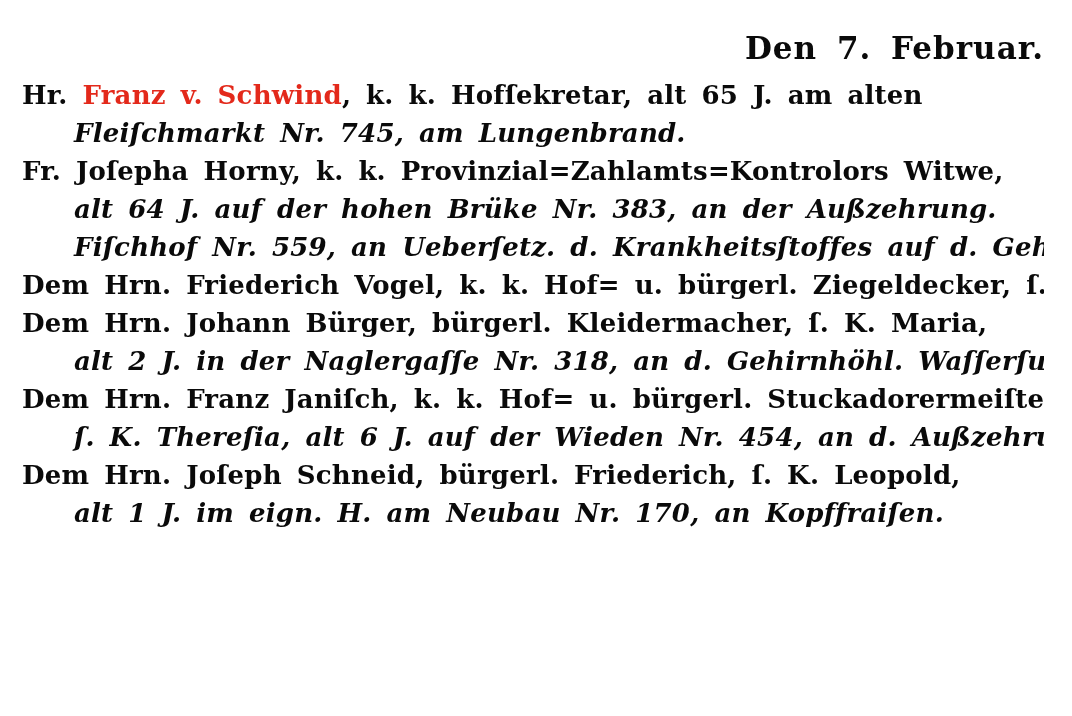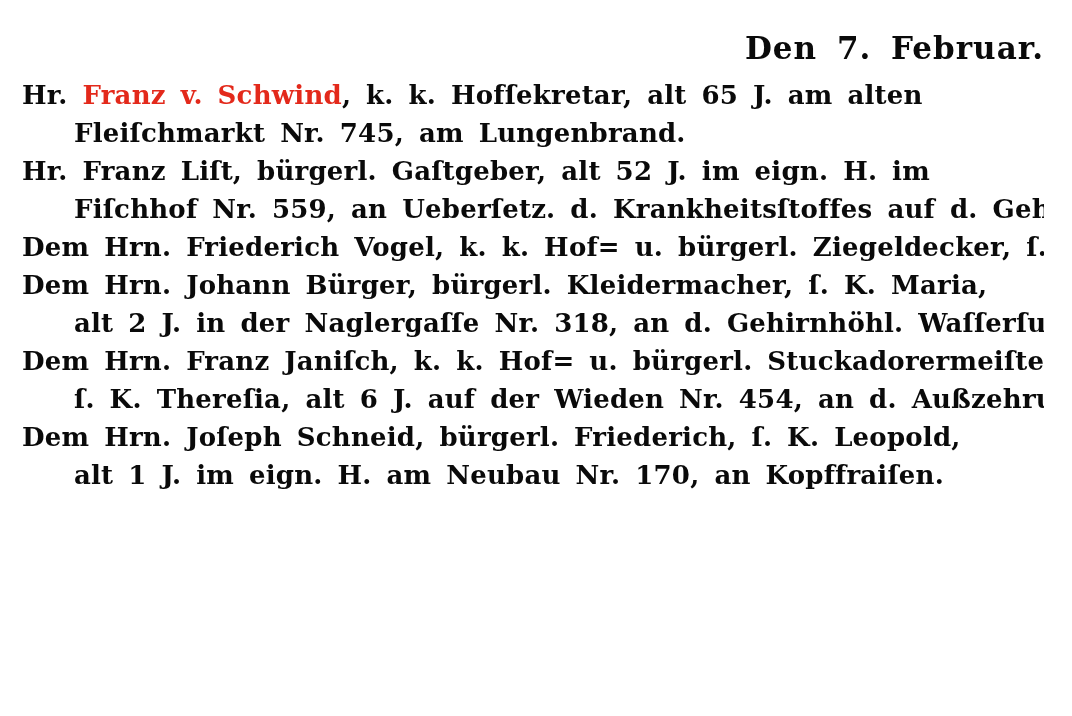--- a/index.html
+++ b/index.html
@@ -39,40 +39,44 @@
     letter-spacing: 0.2px;
     word-spacing: 0.22em;
     white-space: nowrap;
     overflow: hidden;
   }
   .line.first {
     padding-left: 0;
   }
   .line.cont {
     padding-left: 52px;
+    font-style: italic;
   }
   .highlight-name {
     color: #e3291b; 
   }
 </style>
 </head>
 <body>
 
 <div class="page">
 
   <div class="heading">Den 7. Februar.</div>
 
   <div class="entry">
     <div class="line first"><span>Hr. </span><span class="highlight-name">Franz v. Schwind</span><span>, k. k. Hofſekretar, alt 65 J. am alten</span></div>
     <div class="line cont">Fleiſchmarkt Nr. 745, am Lungenbrand.</div>
   </div>
 
+  <div class="entry">
+    <div class="line first">Fr. Joſepha Horny, k. k. Provinzial=Zahlamts=Kontrolors Witwe,</div>
+    <div class="line cont">alt 64 J. auf der hohen Brüke Nr. 383, an der Außzehrung.</div>
+  </div>
 
   <div class="entry">
-    <div class="line first">Hr. Franz Liſt, bürgerl. Gaſtgeber, alt 52 J. im eign. H. im</div>
     <div class="line cont">Fiſchhof Nr. 559, an Ueberſetz. d. Krankheitsſtoffes auf d. Gehirn.</div>
   </div>
 
   <div class="entry">
     <div class="line first">Dem Hrn. Friederich Vogel, k. k. Hof= u. bürgerl. Ziegeldecker, ſ. Fr.</div>
   </div>
 
   <div class="entry">
     <div class="line first">Dem Hrn. Johann Bürger, bürgerl. Kleidermacher, ſ. K. Maria,</div>
     <div class="line cont">alt 2 J. in der Naglergaſſe Nr. 318, an d. Gehirnhöhl. Waſſerſucht.</div>

